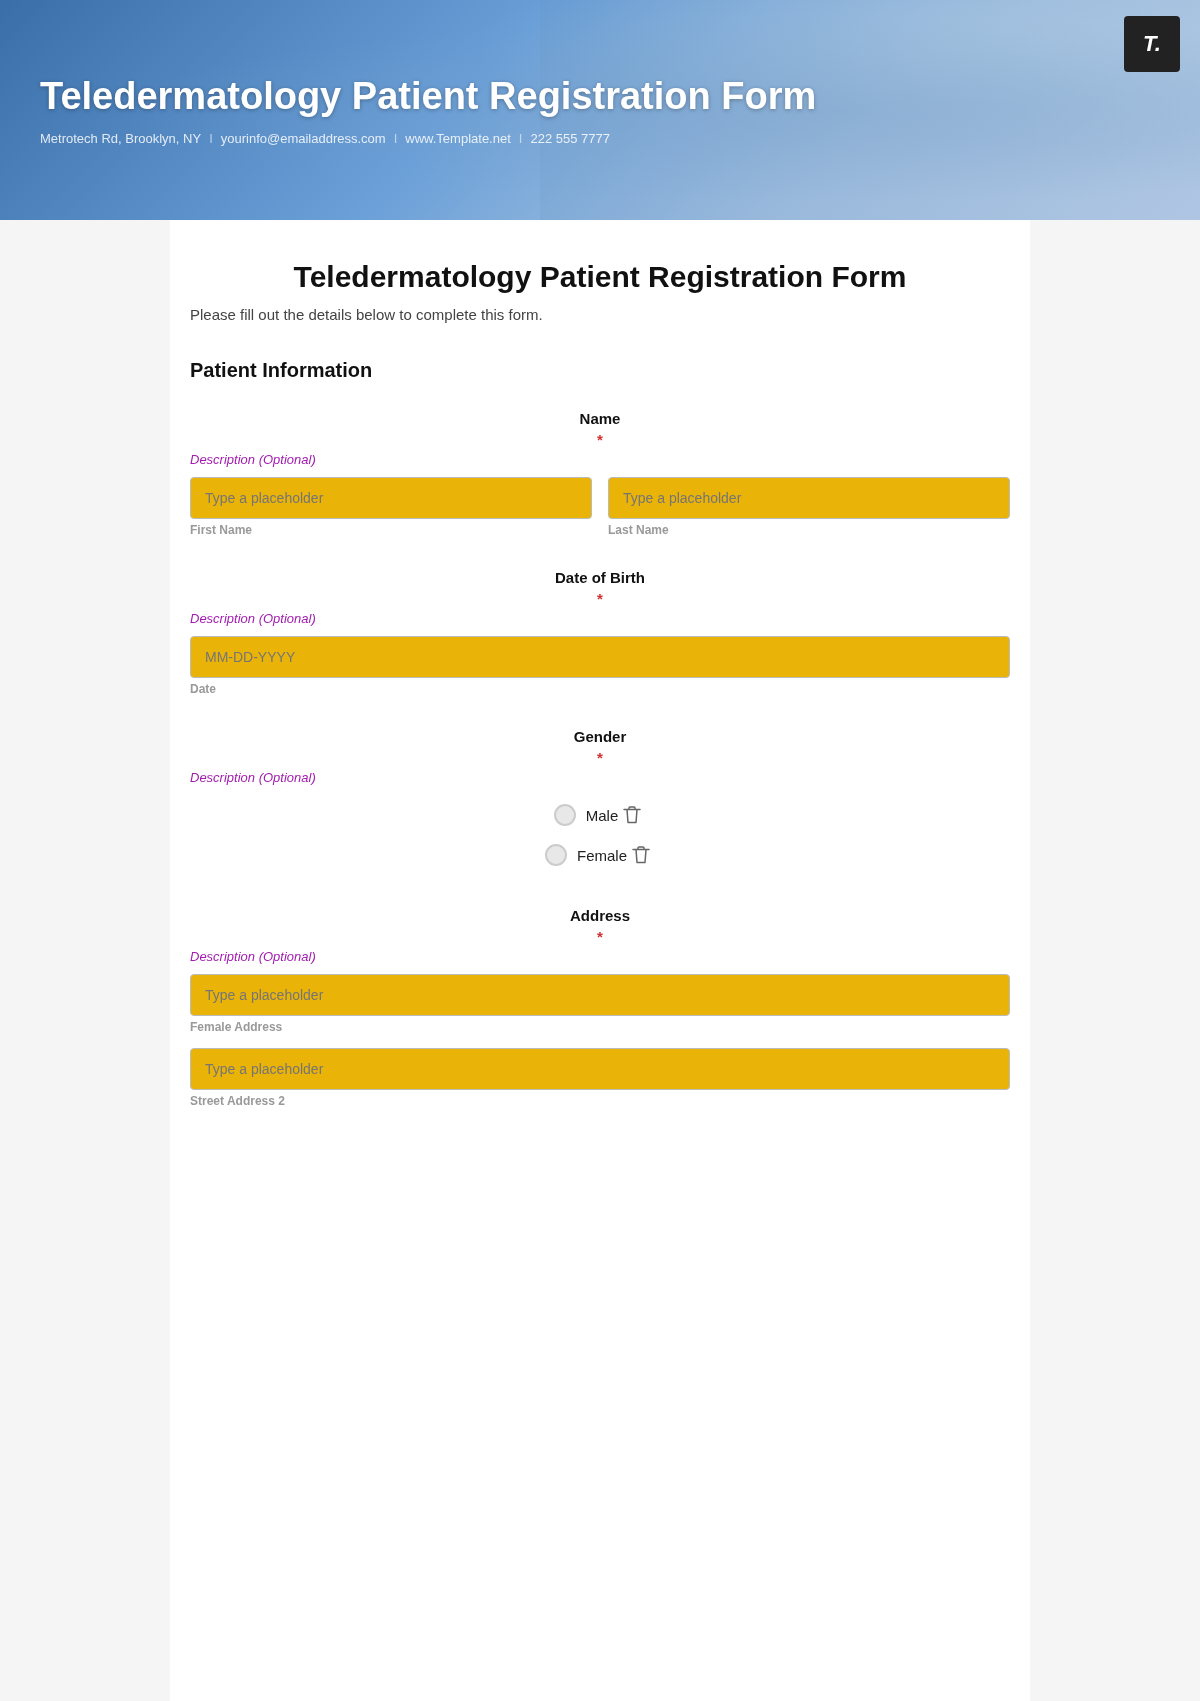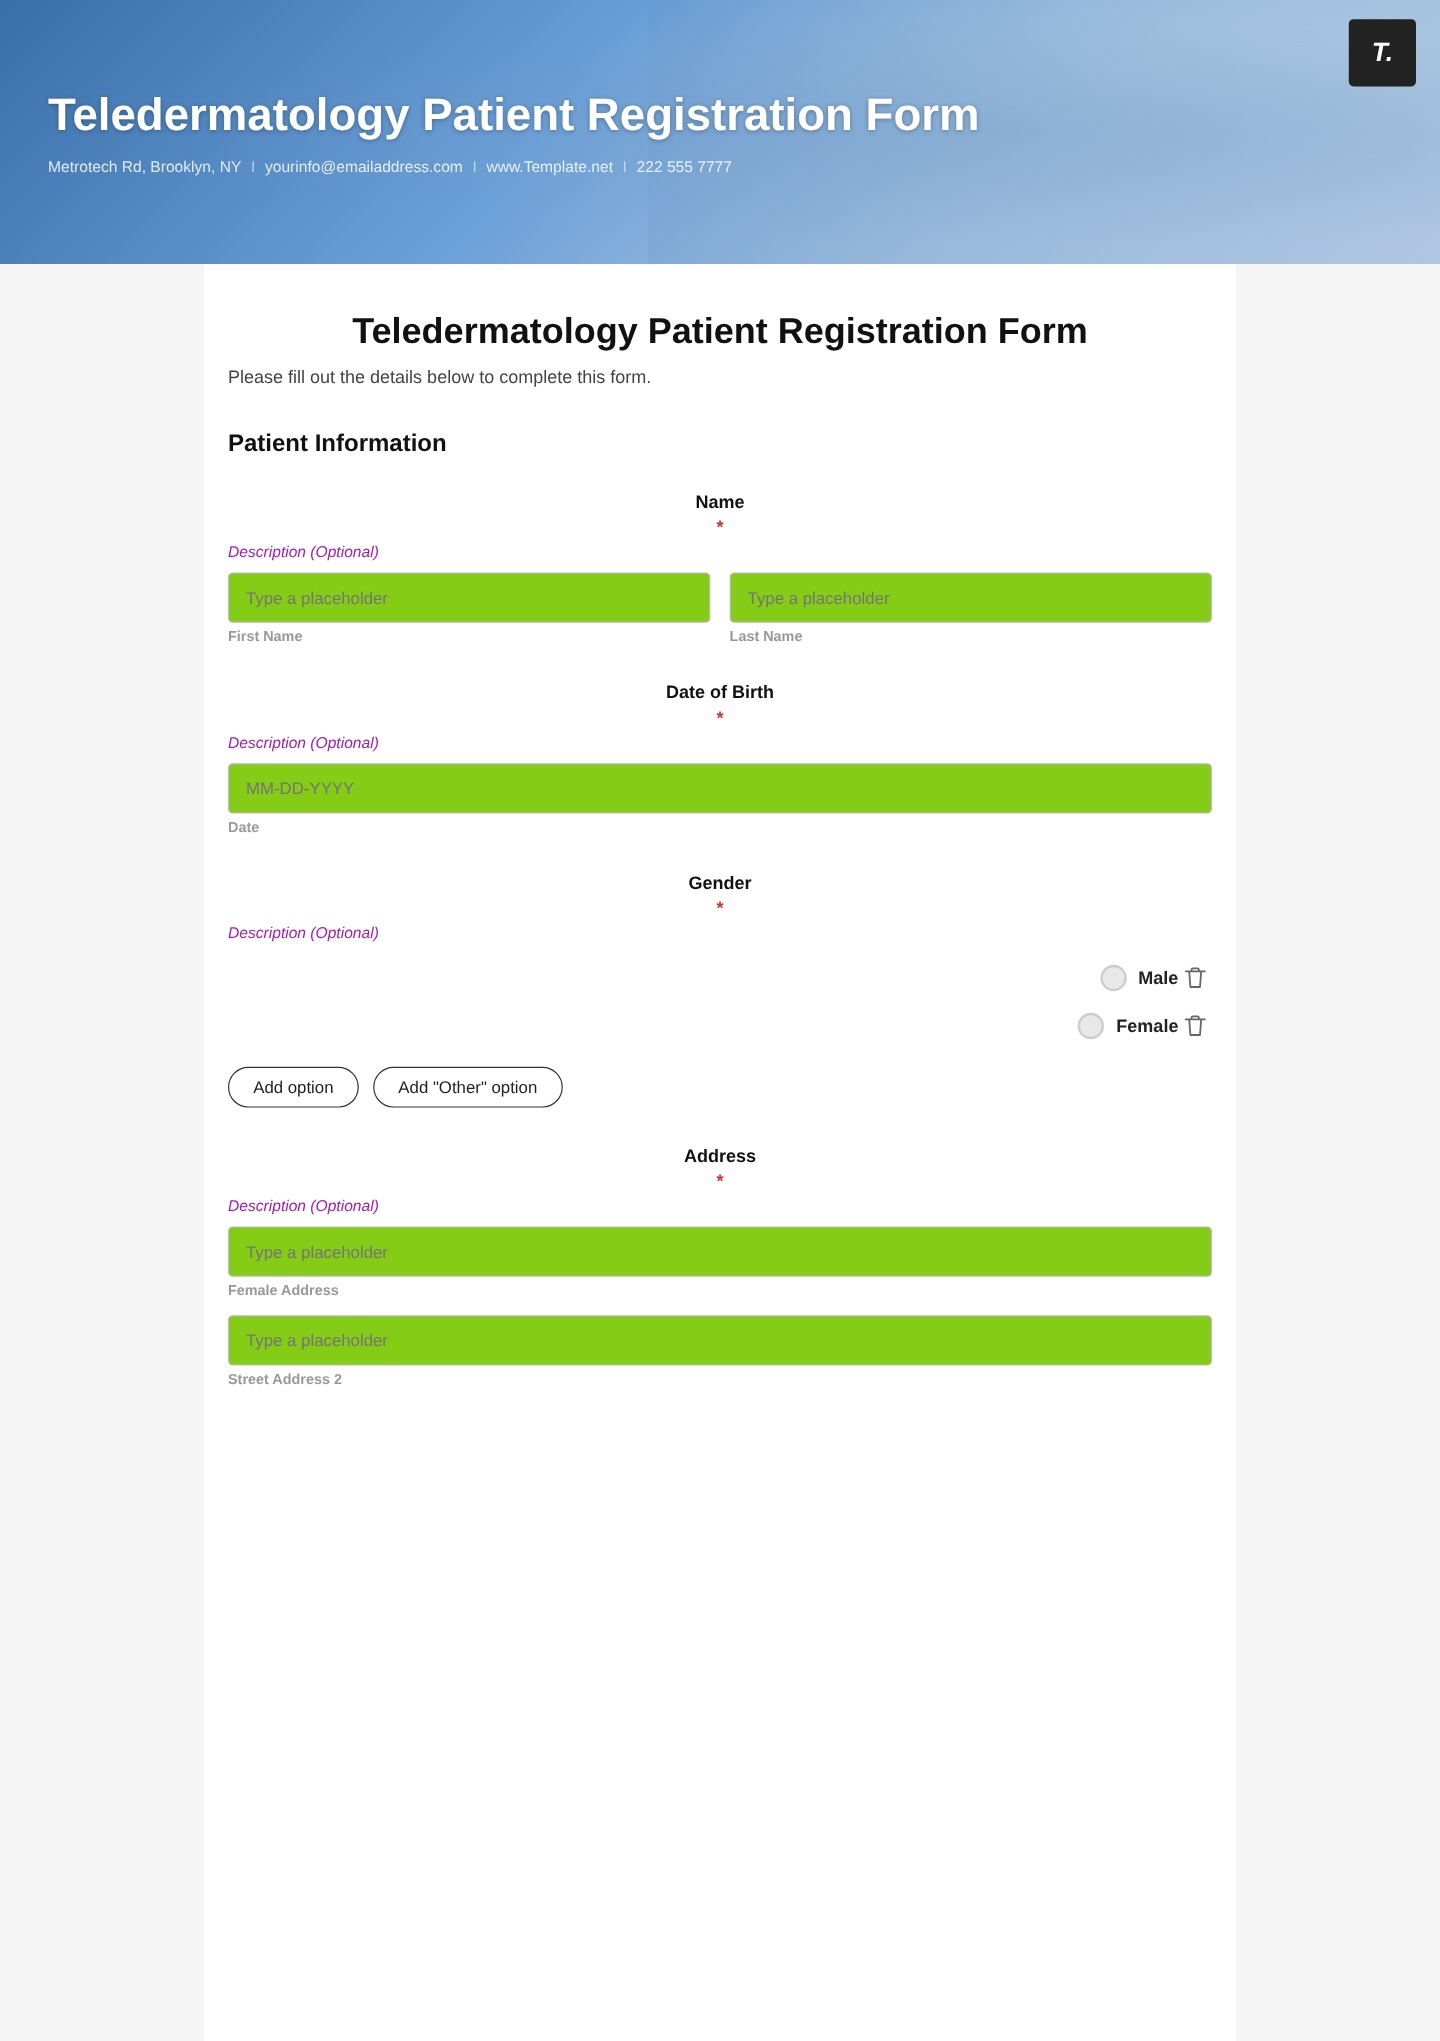--- a/index.html
+++ b/index.html
@@ -144,37 +144,36 @@
       display: flex;
       flex-direction: column;
     }
     .form-input {
       border: 1.5px solid #bbb;
       border-radius: 4px;
       padding: 12px 14px;
       font-size: 14px;
       color: #555;
       outline: none;
-      background: #84cc16;
+      background: #eab308;
       width: 100%;
     }
     .input-sub-label {
       font-size: 12px;
       color: #999;
       margin-top: 4px;
       font-weight: bold;
     }
 
     
     .radio-option {
       display: flex;
       align-items: center;
-      justify-content: flex-end;
+      justify-content: center;
       padding: 6px 0;
-      font-weight: bold;
     }
     .radio-left {
       display: flex;
       align-items: center;
       gap: 10px;
     }
     .radio-circle {
       width: 22px;
       height: 22px;
       border-radius: 50%;
@@ -294,24 +293,20 @@
         <div class="radio-circle"></div>
         <span class="radio-text">Female</span>
       </div>
       <div class="delete-icon">
         <svg width="18" height="20" viewBox="0 0 18 20" fill="none" xmlns="http://www.w3.org/2000/svg">
           <path d="M1 4.5h16M6 4.5V3a1 1 0 011-1h4a1 1 0 011 1v1.5M14 4.5l-1 13H5L4 4.5h10z" stroke="#666" stroke-width="1.5" stroke-linecap="round" stroke-linejoin="round"></path>
         </svg>
       </div>
     </div>
 
-    <div class="add-options-row">
-      <button class="add-option-btn">Add option</button>
-      <button class="add-option-btn">Add "Other" option</button>
-    </div>
   </div>
 
   <div class="field-group">
     <div class="field-label">
       <span>Address</span>
       <span class="required-star">*</span>
     </div>
     <div class="field-description">Description (Optional)</div>
 
     <div class="input-wrapper" style="margin-bottom: 14px;">

